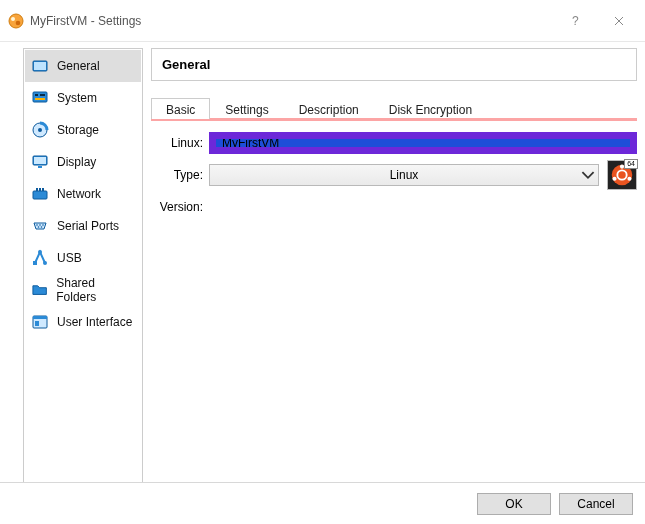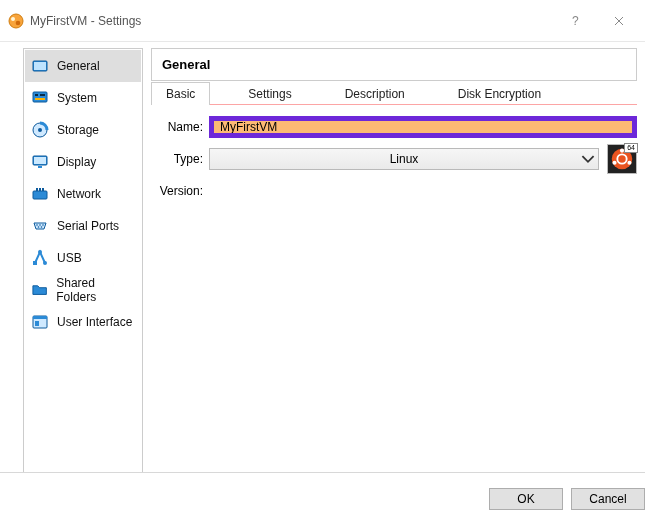--- a/index.html
+++ b/index.html
@@ -14,34 +14,34 @@
 
 .body { display: flex; height: 454px; padding: 6px 8px 0 23px; gap: 8px; }
 
 .sidebar { width: 120px; border: 1px solid #ccc; background: #fff; padding: 1px; }
 .sidebar-item { display: flex; align-items: center; height: 32px; padding: 0 6px; gap: 8px; cursor: default; color: #111; }
 .sidebar-item.selected { background: #dedede; }
 .cat-icon { width: 18px; height: 18px; display: flex; align-items: center; justify-content: center; }
 
 .main { flex: 1; display: flex; flex-direction: column; }
 .page-header { border: 1px solid #ccc; padding: 8px 10px; font-weight: 700; color: #000; font-size: 13px; }
-.tabs-row { display: flex; margin-top: 0; border-bottom: 1px solid #fca5a5; height: 24px; gap: 23px; }
+.tabs-row { display: flex; margin-top: 16px; border-bottom: 3px solid #fca5a5; height: 24px; }
 .tab { padding: 4px 14px 3px; border: 1px solid transparent; border-bottom: none; color: #222; cursor: default; position: relative; top: 1px; }
 .tab.active { border-color: #ccc; background: #fff; }
 .form { padding-top: 8px; }
 .form-row { display: flex; align-items: center; height: 28px; margin-bottom: 4px; }
 .form-row label { width: 52px; text-align: right; margin-right: 6px; color: #000; }
-.text-input { flex: 1; height: 22px; border: 5px solid #6d28d9; padding: 0 6px; background: #fdba74; color: #000; font-size: 12px; }
+.text-input { flex: 1; height: 22px; border: 7px solid #6d28d9; padding: 0 6px; background: #1d4ed8; color: #000; font-size: 12px; }
 .select-wrap { flex: 1; position: relative; }
 .select-display { height: 22px; border: 1px solid #b9b9b9; background: linear-gradient(#f6f6f6,#eaeaea); display: flex; align-items: center; padding: 0 6px; color: #000; justify-content: center; }
 .select-arrow { position: absolute; right: 4px; top: 4px; width: 14px; height: 14px; display: flex; align-items: center; justify-content: center; }
 .os-thumb { width: 30px; height: 30px; margin-left: 8px; border: 1px solid #bbb; display: flex; align-items: center; justify-content: center; background: #222; position: relative; }
 .os-thumb .badge { position: absolute; top: -2px; right: -2px; font-size: 7px; padding: 0 2px; background: #fff; border: 1px solid #888; line-height: 8px; }
 
-.footer { position: absolute; bottom: 0; left: 0; right: 0; height: 52px; border-top: 1px solid #d8d8d8; display: flex; align-items: center; justify-content: flex-end; padding-right: 0; gap: 8px; background: #fff; }
+.footer { position: absolute; bottom: 0; left: 0; right: 0; height: 42px; border-top: 1px solid #d8d8d8; display: flex; align-items: center; justify-content: flex-end; padding-right: 12px; gap: 8px; background: #fff; }
 .dlg-btn { width: 74px; height: 22px; border: 1px solid #adadad; background: #e1e1e1; color: #000; cursor: default; display: flex; align-items: center; justify-content: center; }
 </style>
 </head>
 <body>
 
 <div class="titlebar">
   <span class="app-icon">
     <svg viewBox="0 0 16 16">
         <circle cx="8" cy="8" r="7" fill="#f8a43b" stroke="#d07d10"></circle>
         <circle cx="5" cy="6" r="2" fill="#fff6d8"></circle>
@@ -165,21 +165,21 @@
 
     <div class="tabs-row">
       <div class="tab active"><span>Basic</span></div>
       <div class="tab"><span>Settings</span></div>
       <div class="tab"><span>Description</span></div>
       <div class="tab"><span>Disk Encryption</span></div>
     </div>
 
     <div class="form">
       <div class="form-row">
-        <label>Name:</label>
+        <label>Linux:</label>
         <input class="text-input" value="MyFirstVM" style="">
       </div>
       <div class="form-row">
         <label>Type:</label>
         <div class="select-wrap">
           <div class="select-display">
               <span>Linux</span>
             </div>
           <span class="select-arrow">
               <svg viewBox="0 0 10 10">

